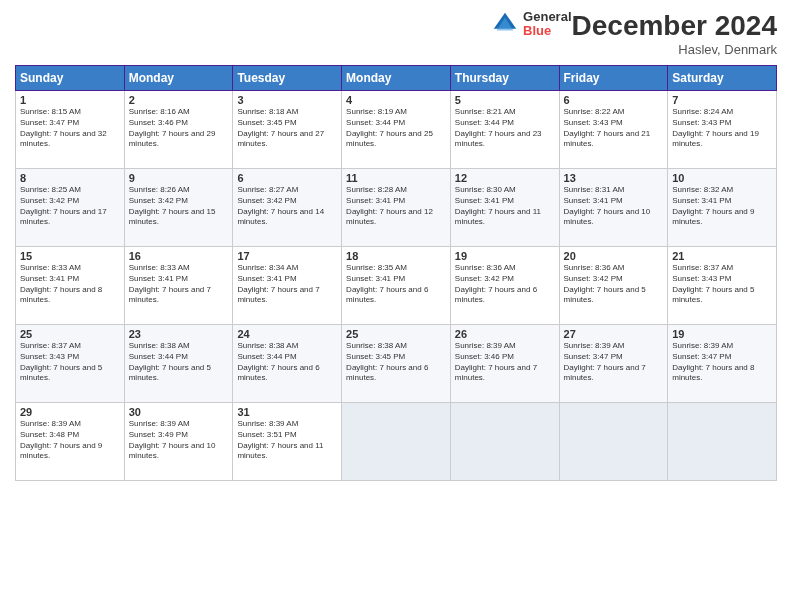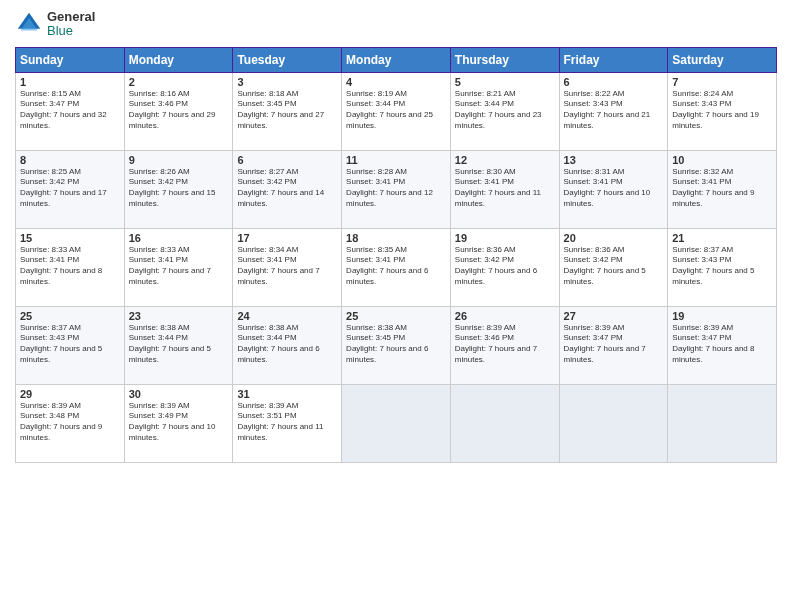--- a/index.html
+++ b/index.html
@@ -11,43 +11,43 @@
       overflow: hidden;
     }
     .page {
       width: 792px;
       height: 612px;
       background: #fff;
       padding: 10px 15px;
     }
     .header {
       display: flex;
-      justify-content: space-between;
+      justify-content: flex-end;
       align-items: flex-start;
       margin-bottom: 8px;
     }
     .logo {
       display: flex;
       align-items: center;
       gap: 4px;
     }
     .logo-text {
       display: flex;
       flex-direction: column;
       line-height: 1.1;
     }
     .logo-general {
       font-size: 13px;
       font-weight: bold;
       color: #333;
     }
     .logo-blue {
       font-size: 13px;
-      font-weight: normal;
-      color: #0f766e;
+      font-weight: bold;
+      color: #ef4444;
     }
     .logo-icon {
       width: 28px;
       height: 28px;
     }
     .title-section {
       text-align: right;
     }
     .month-title {
       font-size: 28px;
@@ -108,20 +108,24 @@
     <div class="logo">
       <svg class="logo-icon" viewBox="0 0 30 30" xmlns="http://www.w3.org/2000/svg">
         <polygon points="15,3 27,20 3,20" fill="#1a6bb5"></polygon>
         <polygon points="15,8 24,22 6,22" fill="#4a9fe0" opacity="0.6"></polygon>
       </svg>
       <div class="logo-text">
         <span class="logo-general">General</span>
         <span class="logo-blue">Blue</span>
       </div>
     </div>
+    <div class="title-section">
+      <div class="month-title">December 2024</div>
+      <div class="location">Haslev, Denmark</div>
+    </div>
   </div>
 
   <table class="calendar-table">
     <thead>
       <tr>
       <th>Sunday</th>
           <th>Monday</th>
           <th>Tuesday</th>
           <th>Monday</th>
           <th>Thursday</th>

